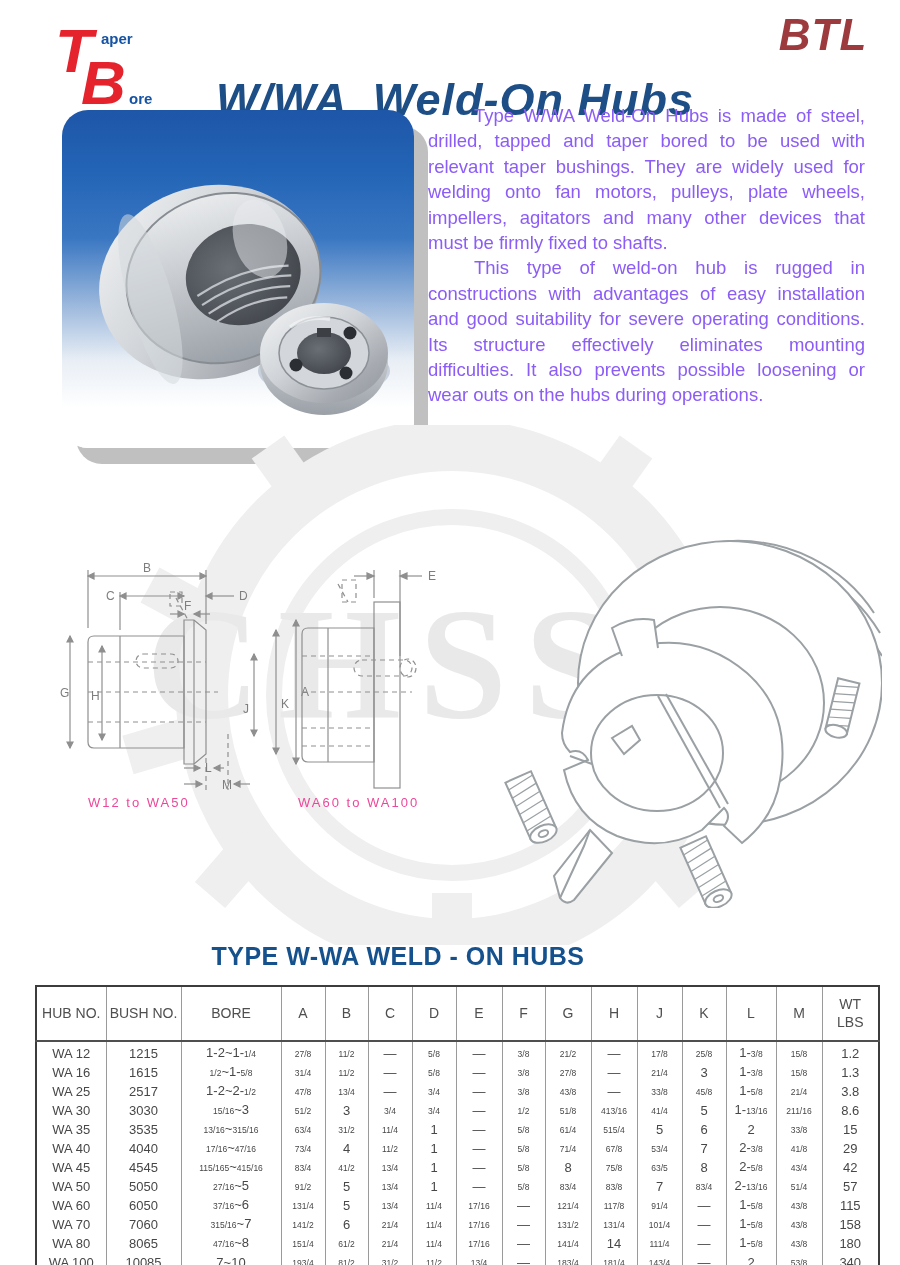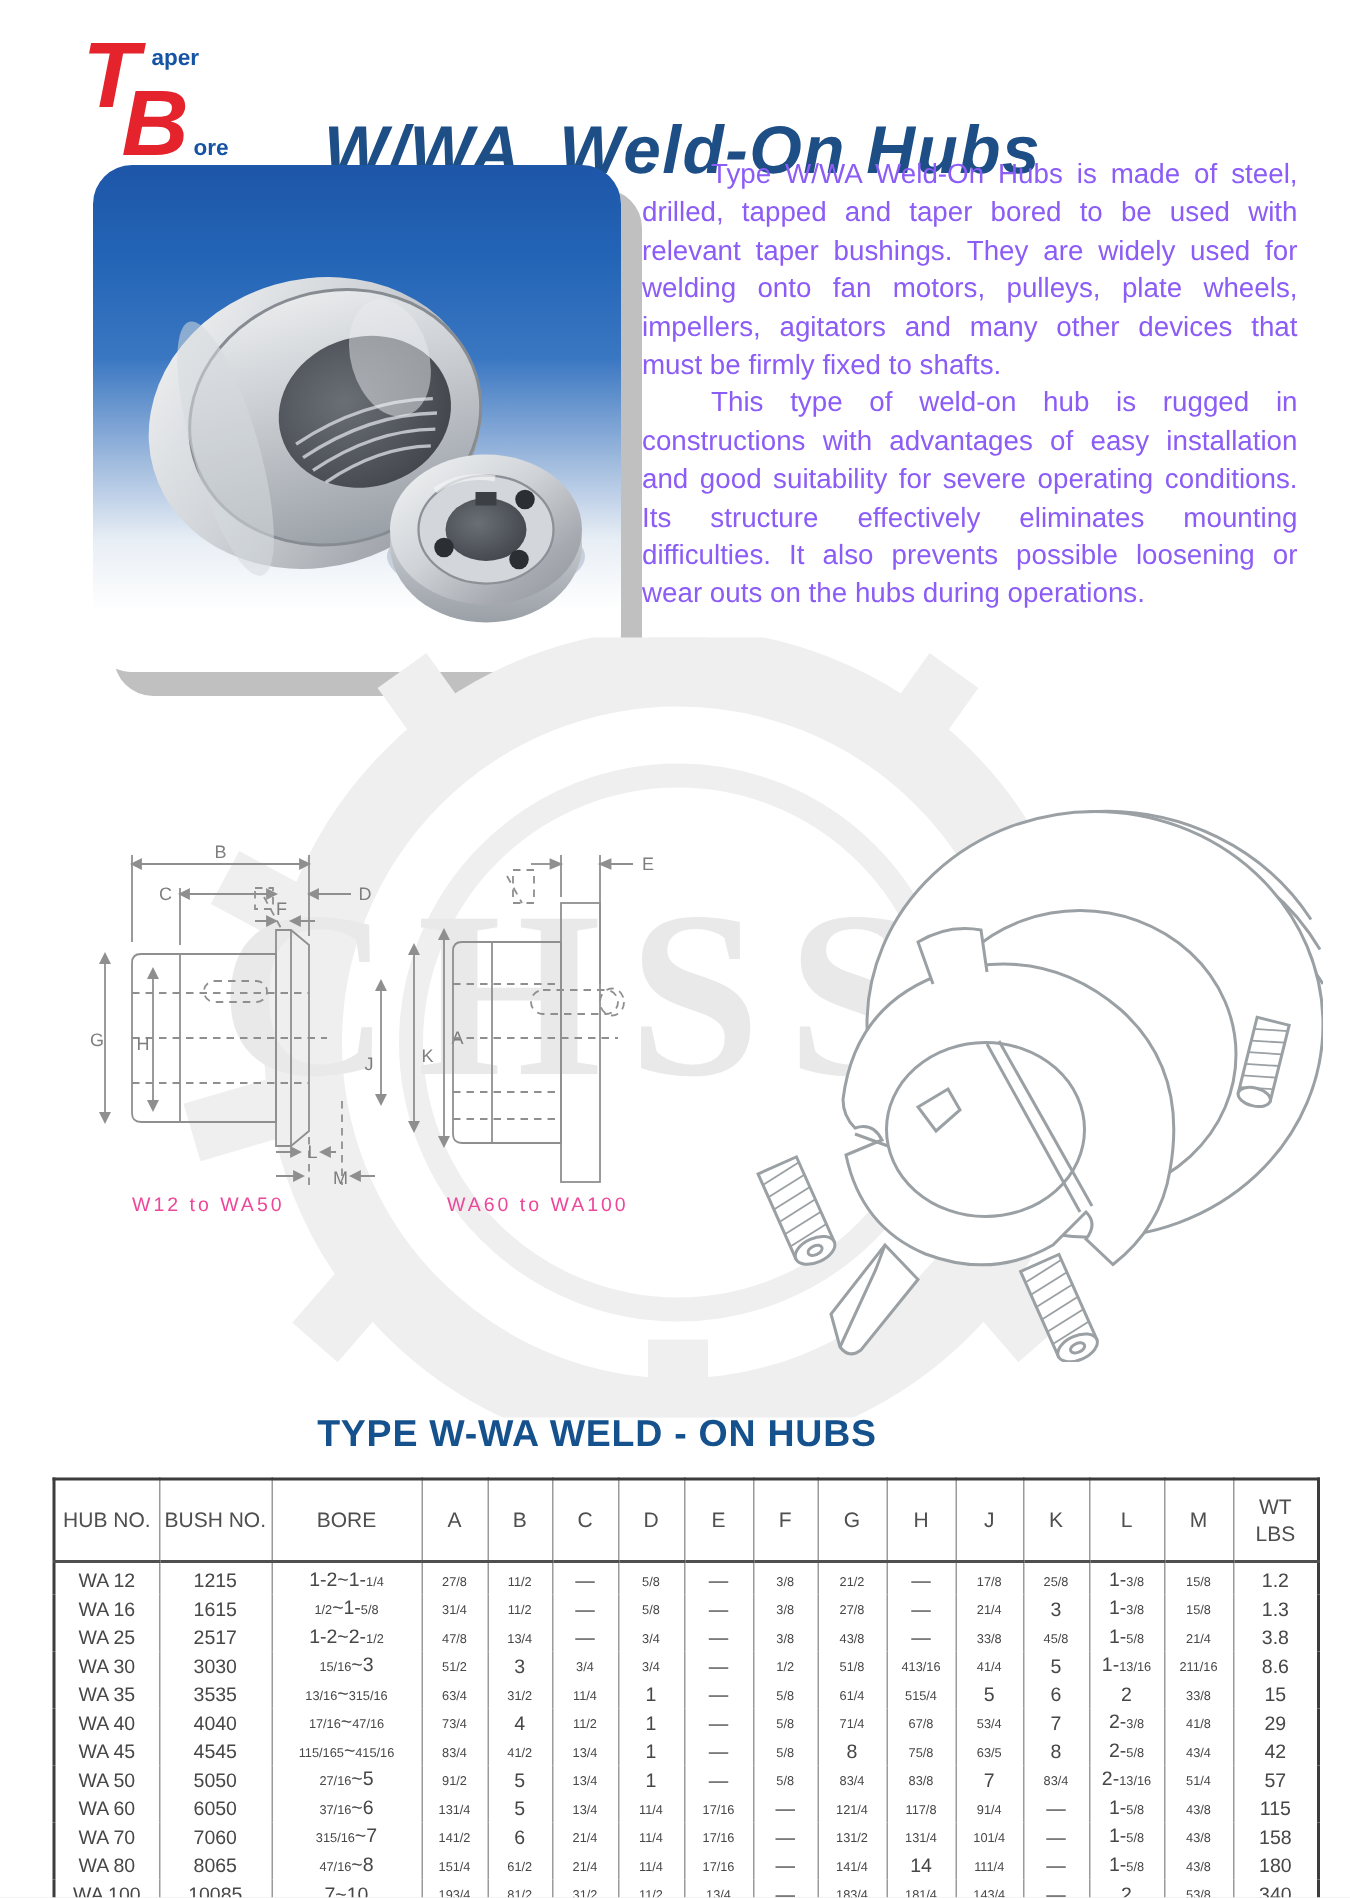--- a/index.html
+++ b/index.html
@@ -89,20 +89,21 @@
 
 <div id="page">
 
   <div class="logo">
     <span class="big t">T</span>
     <span class="small aper">aper</span>
     <span class="big b">B</span>
     <span class="small ore">ore</span>
   </div>
   <div class="page-title">W/WA  Weld-On Hubs</div>
+  <div class="btl">BTL</div>
 
   <div class="photo-card">
     <svg width="352" height="338" viewBox="0 0 352 338">
       <defs>
         <linearGradient id="met1" x1="0" y1="0" x2="1" y2="1">
           <stop offset="0" stop-color="#f4f5f6"></stop>
             <stop offset="0.45" stop-color="#cfd3d7"></stop>
           <stop offset="0.75" stop-color="#a7abb1"></stop>
             <stop offset="1" stop-color="#8e939a"></stop>
         </linearGradient>

